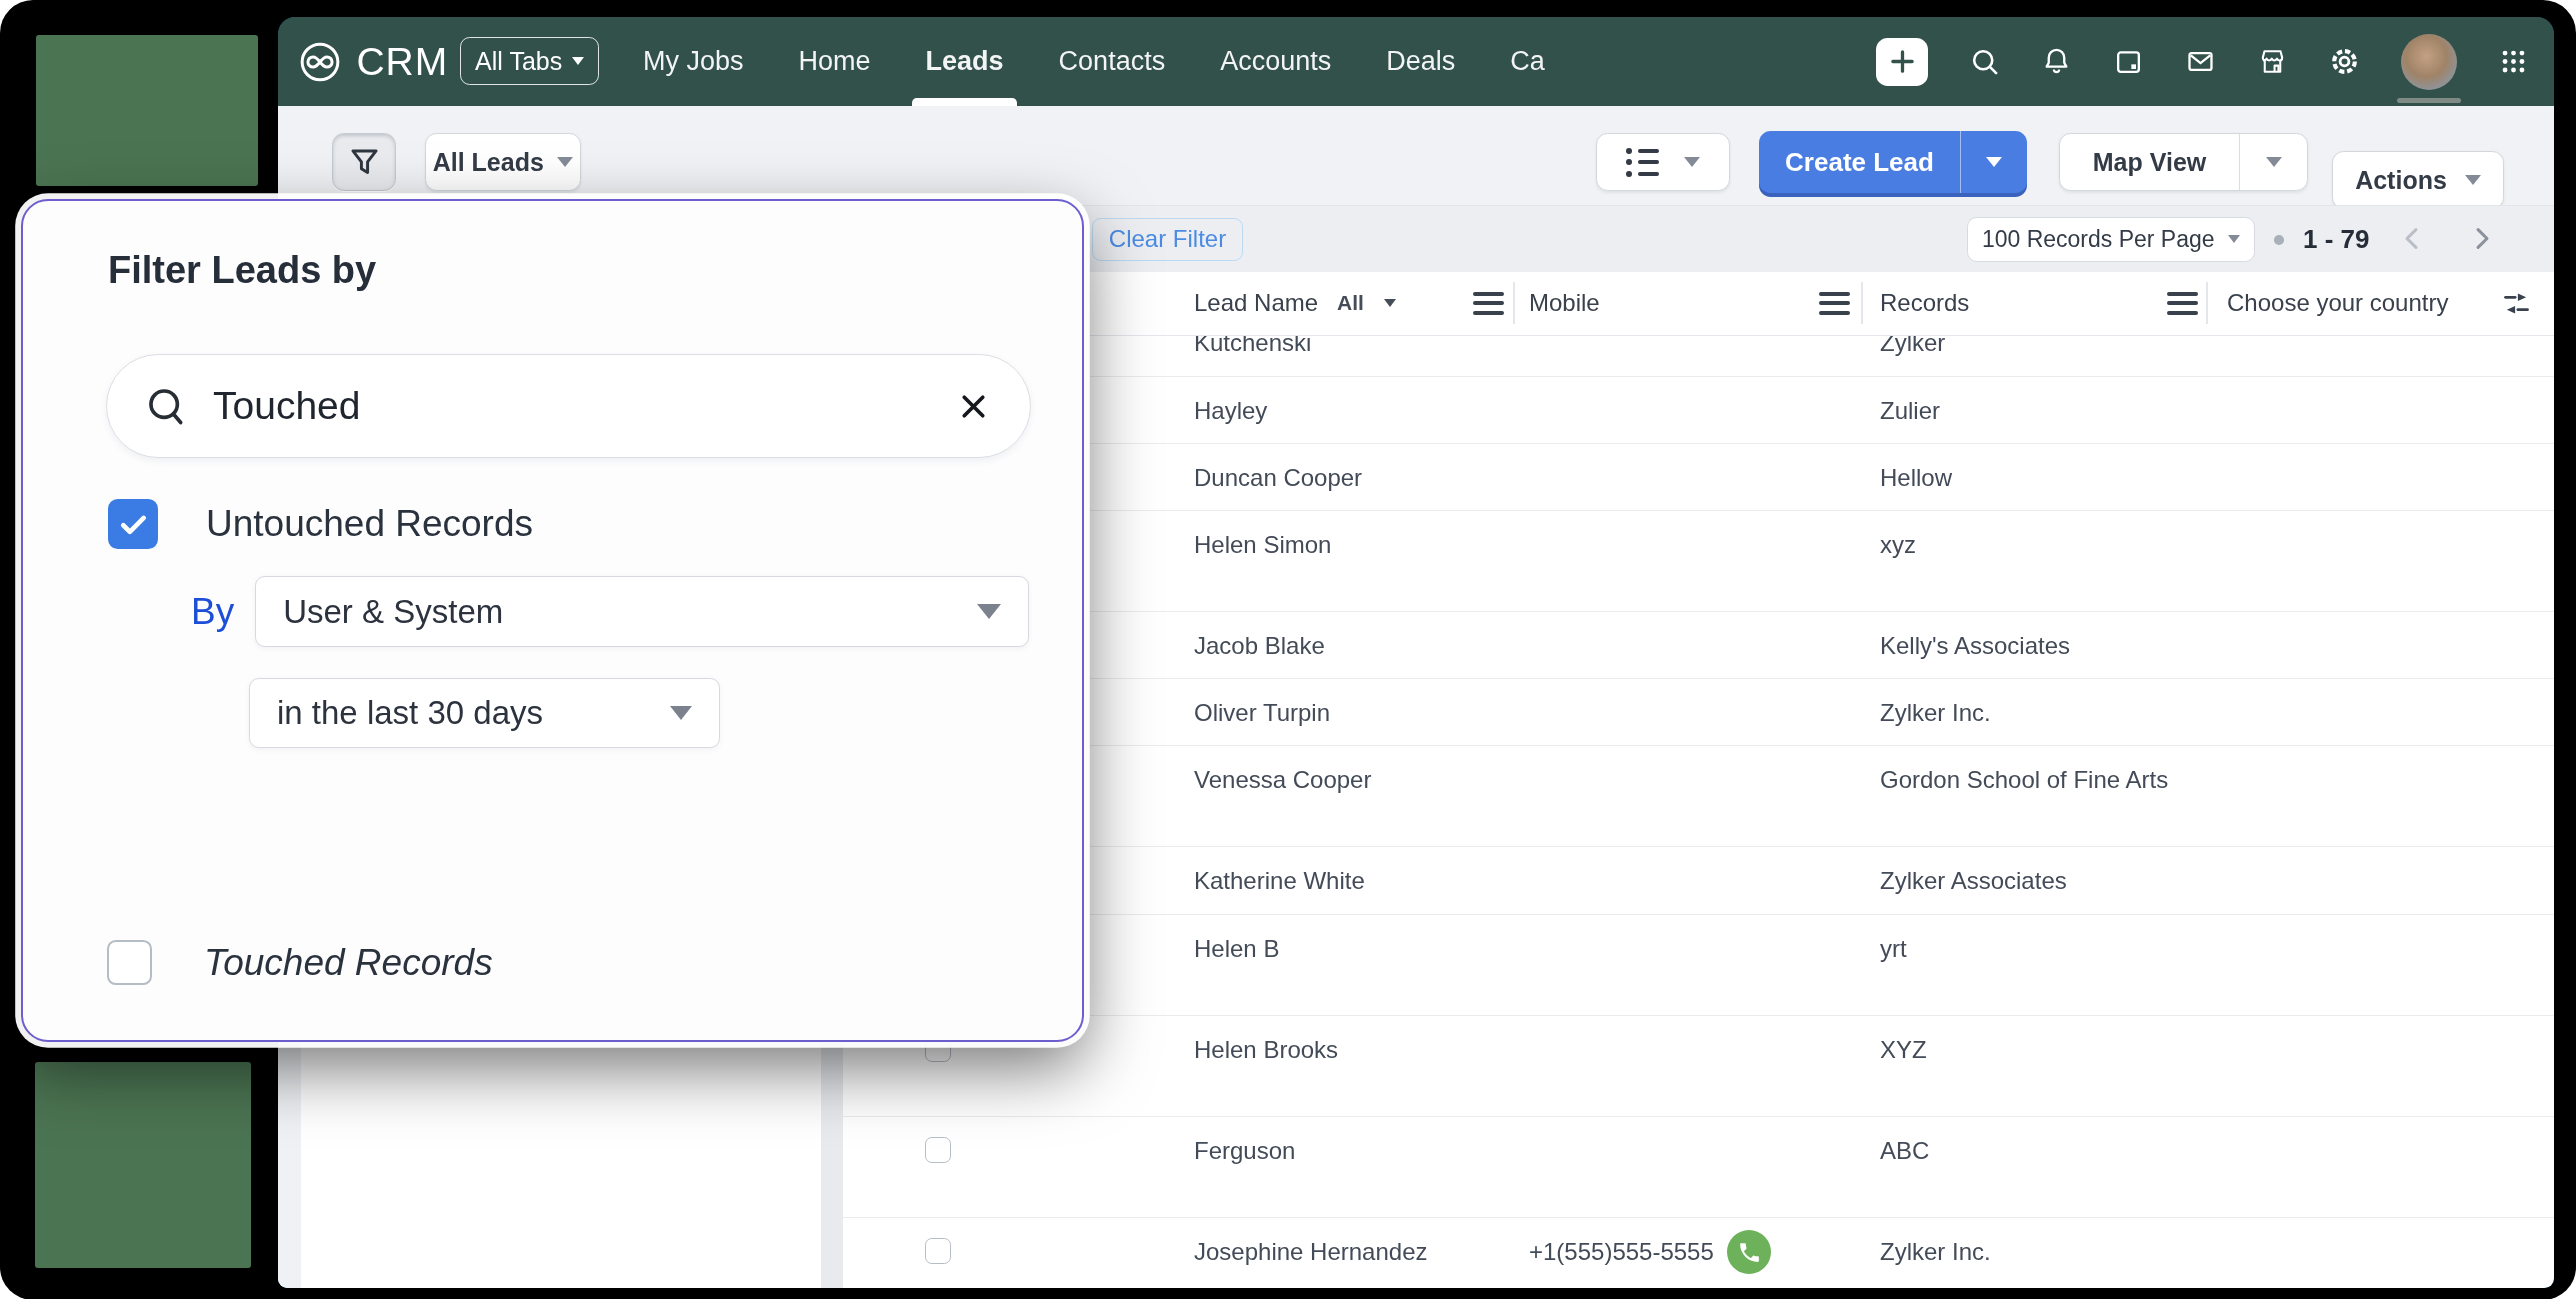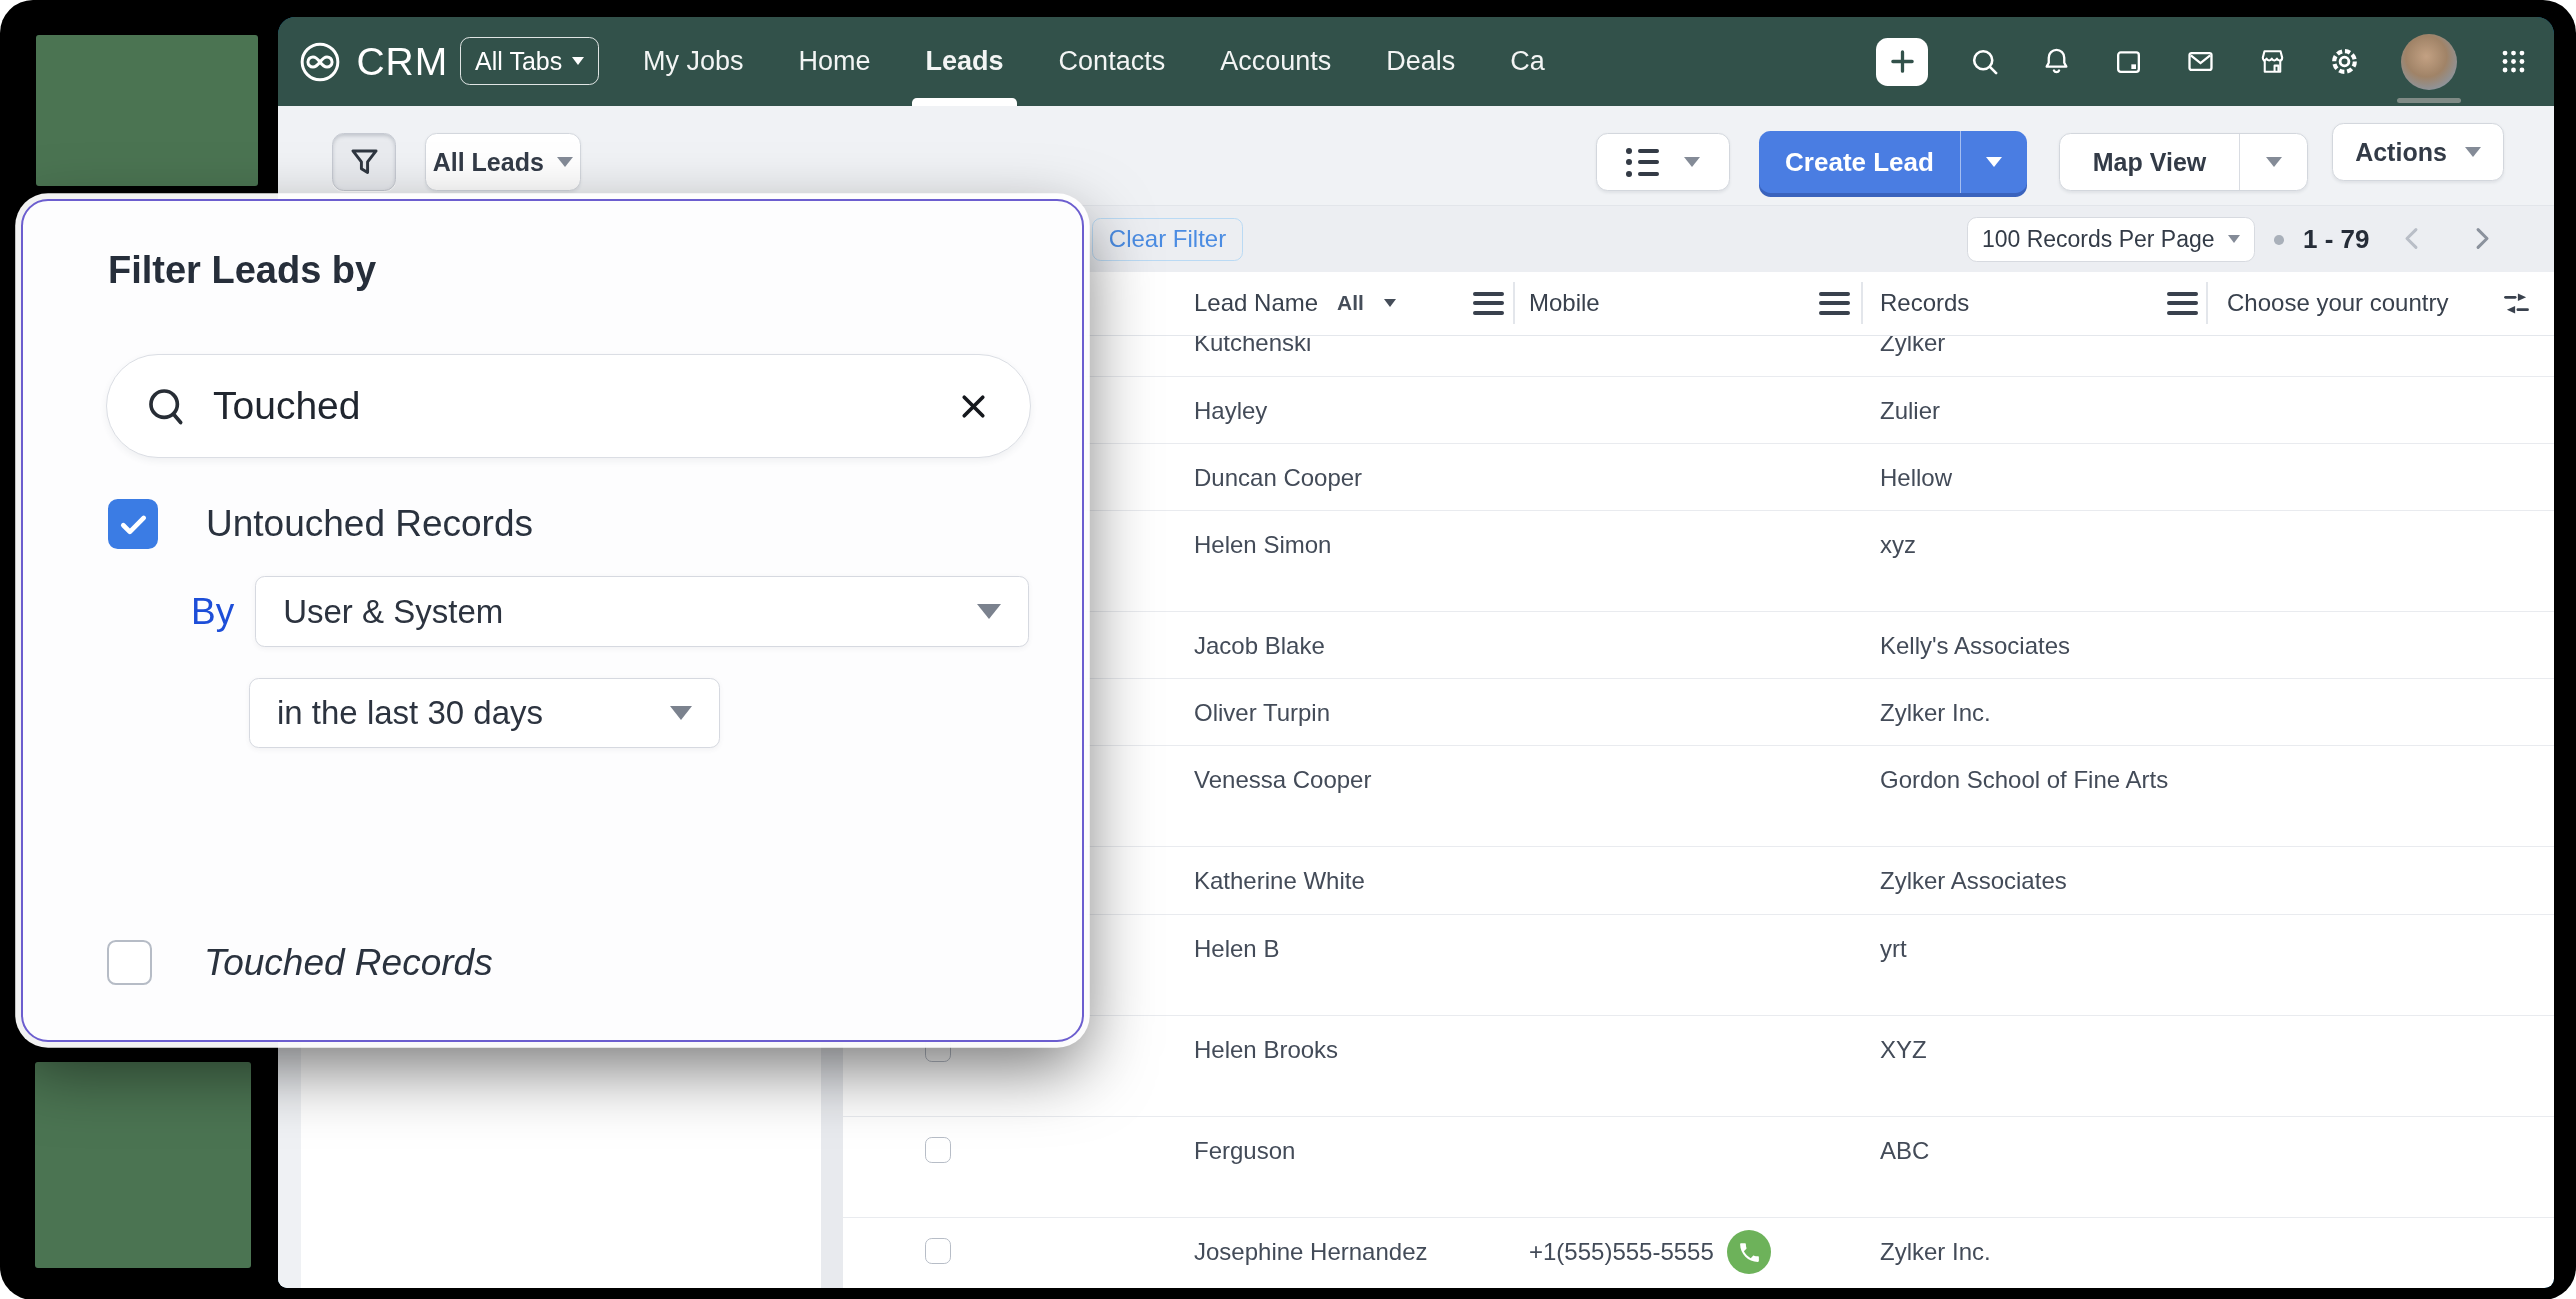--- a/index.html
+++ b/index.html
@@ -29,21 +29,21 @@
   .funnel-btn { position:absolute; left:54px; top:27px; width:64px; height:58px; background:#e9ebef; border:1.9px solid #c6cad2; border-radius:11.6px; box-shadow:inset 0 1.9px 3.9px rgba(120,128,140,.35), 0 1px 0 #fff; display:flex; align-items:center; justify-content:center; cursor:pointer; }
   .btn { border:1.9px solid #d3d7dd; background:#fff; border-radius:11.6px; display:flex; align-items:center; justify-content:center; color:#333b47; font-size:25px; font-weight:600; cursor:pointer; box-shadow:0 1.9px 2.9px rgba(40,50,70,.08); }
   .allleads-btn { position:absolute; left:147px; top:27px; width:156px; height:58px; gap:13.5px; }
   .listview-btn { position:absolute; left:1318px; top:27px; width:134px; height:58px; gap:25px; }
   .create-btn { position:absolute; left:1481px; top:25px; width:268px; height:62px; background:#4a7de2; border-radius:11.6px; display:flex; color:#fff; box-shadow:0 3.9px 0 #3a63bd; cursor:pointer; }
   .create-main { width:202px; display:flex; align-items:center; justify-content:center; font-size:26px; font-weight:600; border-right:1.9px solid rgba(255,255,255,.5); }
   .create-caret { flex:1; display:flex; align-items:center; justify-content:center; }
   .mapview-btn { position:absolute; left:1781px; top:27px; width:249px; height:58px; padding:0; }
   .map-main { width:180px; display:flex; align-items:center; justify-content:center; border-right:1.9px solid #d9dce2; height:100%; }
   .map-caret { flex:1; display:flex; align-items:center; justify-content:center; }
-  .actions-btn { position:absolute; left:2054px; top:17px; width:172px; height:58px; gap:18px; }
+  .actions-btn { position:absolute; left:2054px; top:45px; width:172px; height:58px; gap:18px; }
 
   .caret { width:0; height:0; border-left:8.7px solid transparent; border-right:8.7px solid transparent; border-top:10.6px solid #848b97; }
   .caret.white { border-top-color:#fff; }
   .caret.sm { border-left-width:6.8px; border-right-width:6.8px; border-top-width:8.7px; }
 
   
   .sidebar { position:absolute; left:0; top:188px; width:565px; bottom:0; background:#fff; }
   .sidebar .gutter-l { position:absolute; left:0; top:0; bottom:0; width:23px; background:#eff1f4; }
   .sidebar .scroll-strip { position:absolute; right:0; top:0; bottom:0; width:22px; background:#e8eaee; }
 

